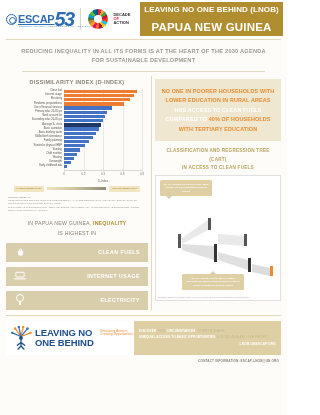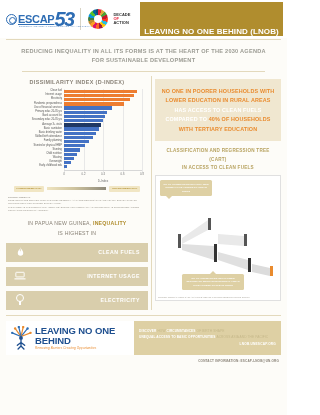--- a/index.html
+++ b/index.html
@@ -58,21 +58,21 @@
   }
   .sdg-text { display: flex; flex-direction: column; line-height: 1.05; margin-left: 1px; }
   .sdg-l1 { font-size: 4px; font-weight: bold; color: #333; }
   .sdg-l2 { font-size: 4px; font-weight: bold; color: #e5243b; }
   .sdg-l3 { font-size: 4px; font-weight: bold; color: #333; }
 
   .title-bar {
     position: absolute; left: 140px; top: 2px; right: 4px; height: 34px;
     background: #b08d2e;
     display: flex; flex-direction: column;
-    align-items: center; justify-content: flex-end; gap: 7px;
+    align-items: center; justify-content: center; gap: 7px;
   }
   .title-l1 {
     font-size: 8px; font-weight: bold; color: #ffffff; letter-spacing: 0.1px;
   }
   .title-l2 {
     font-size: 11.5px; font-weight: bold; color: #ffffff; letter-spacing: 0.2px;
   }
 
   .rule { height: 1px; background: #e3d9bc; margin: 1px 6px 0 6px; }
 
@@ -206,21 +206,21 @@
   .footer-rule { height: 1px; background: #e3d9bc; margin: 5px 6px 0 6px; }
   .footer {
     margin: 5px 6px 0 6px; height: 34px; display: flex; align-items: stretch;
     background: #ffffff;
   }
   .footer-logo {
     width: 128px; display: flex; align-items: center; gap: 3px;
     padding-left: 4px;
   }
   .burst { width: 22px; height: 24px; flex: 0 0 auto; }
-  .lnob-words { display: flex; flex-direction: column; line-height: 1; }
+  .lnob-words { display: flex; flex-direction: row; line-height: 1; }
   .lnob-main {
     font-size: 9.5px; font-weight: bold; color: #1e4f8f; letter-spacing: -0.1px;
   }
   .lnob-sub {
     font-size: 3.1px; color: #e98b2e; font-style: italic; margin-top: 1.5px;
     letter-spacing: 0.1px;
   }
   .footer-box {
     flex: 1; background: #ded0a4; padding: 4px 5px;
     display: flex; flex-direction: column; justify-content: center;
@@ -253,20 +253,21 @@
       <div class="hdr-divider"></div>
       <div class="sdg-wheel"></div>
       <div class="sdg-text">
         <span class="sdg-l1">DECADE</span>
         <span class="sdg-l2">OF</span>
         <span class="sdg-l3">ACTION</span>
       </div>
     </div>
     <div class="title-bar">
       <span class="title-l1">LEAVING NO ONE BEHIND (LNOB)</span>
+      <span class="title-l2">PAPUA NEW GUINEA</span>
     </div>
   </div>
 
   <div class="rule"></div>
 
   <div class="subtitle">REDUCING INEQUALITY IN ALL ITS FORMS IS AT THE HEART OF THE 2030 AGENDA FOR SUSTAINABLE DEVELOPMENT</div>
 
   <div class="rule2"></div>
 
   <div class="body">

